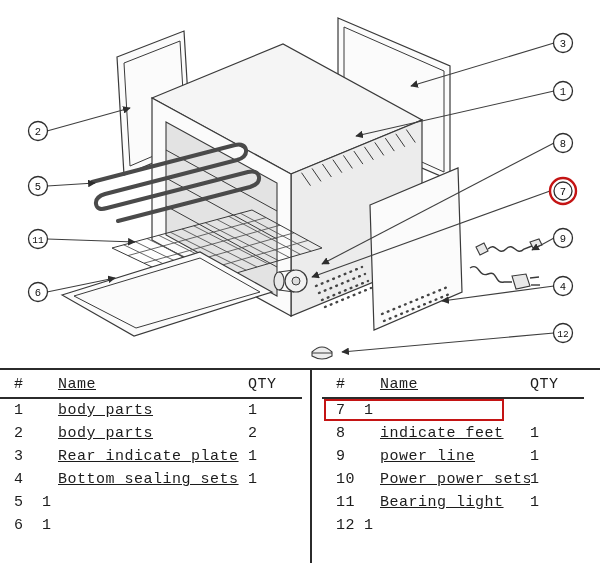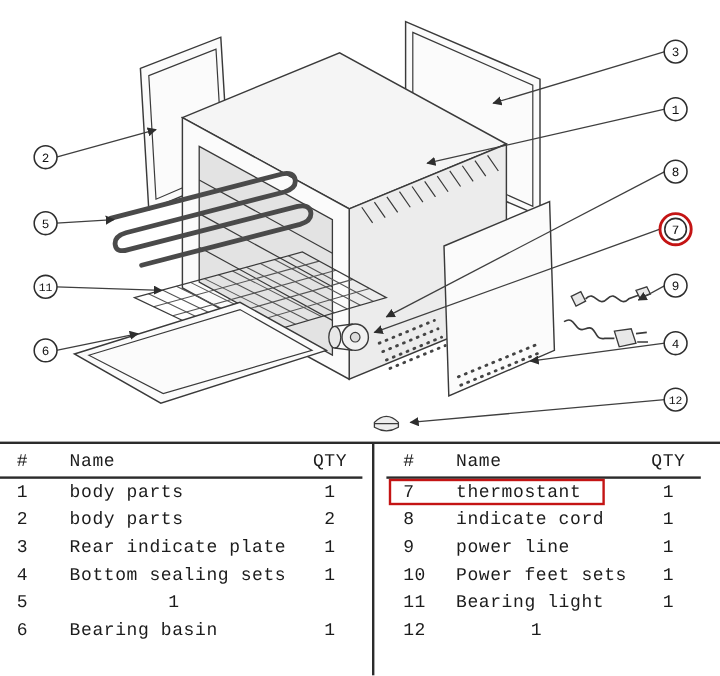--- a/index.html
+++ b/index.html
@@ -26,22 +26,22 @@
 
   .tables { position:relative; display:flex; width:600px; height:195px; border-top:2px solid #2b2b2b; }
   .divider { width:2px; background:#2b2b2b; }
   .ptable { padding:2px 8px 0 0; }
   .ptable.left-t { width:310px; }
   .ptable.right-t { width:288px; padding-left:10px; padding-right:16px; }
   .prow { position:relative; display:grid; grid-template-columns:42px 1fr 54px; height:23px; line-height:23px;
           font-size:15px; letter-spacing:0.5px; white-space:nowrap; }
   .prow.phead { height:27px; line-height:25px; border-bottom:2px solid #2b2b2b; }
   .cell.c-num { padding-left:14px; }
-  .cell.c-name { padding-left:16px; overflow:hidden; }
-  .cell.c-qty { text-align:center; }
+  .cell.c-name { padding-left:16px; overflow:hidden;text-decoration:underline; }
+  .cell.c-qty { }
   .prow.highlighted::before {
     content:""; position:absolute; left:2px; right:80px; top:0px; bottom:1px;
     border:2px solid var(--hl); pointer-events:none;
   }
 </style>
 </head>
 <body>
 
 <div class="diagram">
 <svg width="600" height="368" viewBox="0 0 600 368">
@@ -206,51 +206,49 @@
           <div class="cell c-num">4</div>
           <div class="cell c-name">Bottom sealing sets</div>
           <div class="cell c-qty">1</div>
         </div>
         <div class="prow">
           <div class="cell c-num">5</div>
           <div class="cell c-qty">1</div>
         </div>
         <div class="prow">
           <div class="cell c-num">6</div>
-          <div class="cell c-name">Bearing basin</div>
           <div class="cell c-qty">1</div>
         </div>
       </div>
   </div>
   <div class="divider"></div>
   <div class="ptable right-t">
     <div class="prow phead">
       <div class="cell c-num">#</div>
       <div class="cell c-name">Name</div>
       <div class="cell c-qty">QTY</div>
     </div>
     <div>
         <div class="prow highlighted">
           <div class="cell c-num">7</div>
-          <div class="cell c-name">thermostant</div>
           <div class="cell c-qty">1</div>
         </div>
         <div class="prow">
           <div class="cell c-num">8</div>
-          <div class="cell c-name">indicate cord</div>
+          <div class="cell c-name">indicate feet</div>
           <div class="cell c-qty">1</div>
         </div>
         <div class="prow">
           <div class="cell c-num">9</div>
           <div class="cell c-name">power line</div>
           <div class="cell c-qty">1</div>
         </div>
         <div class="prow">
           <div class="cell c-num">10</div>
-          <div class="cell c-name">Power feet sets</div>
+          <div class="cell c-name">Power power sets</div>
           <div class="cell c-qty">1</div>
         </div>
         <div class="prow">
           <div class="cell c-num">11</div>
           <div class="cell c-name">Bearing light</div>
           <div class="cell c-qty">1</div>
         </div>
         <div class="prow">
           <div class="cell c-num">12</div>
           <div class="cell c-qty">1</div>

